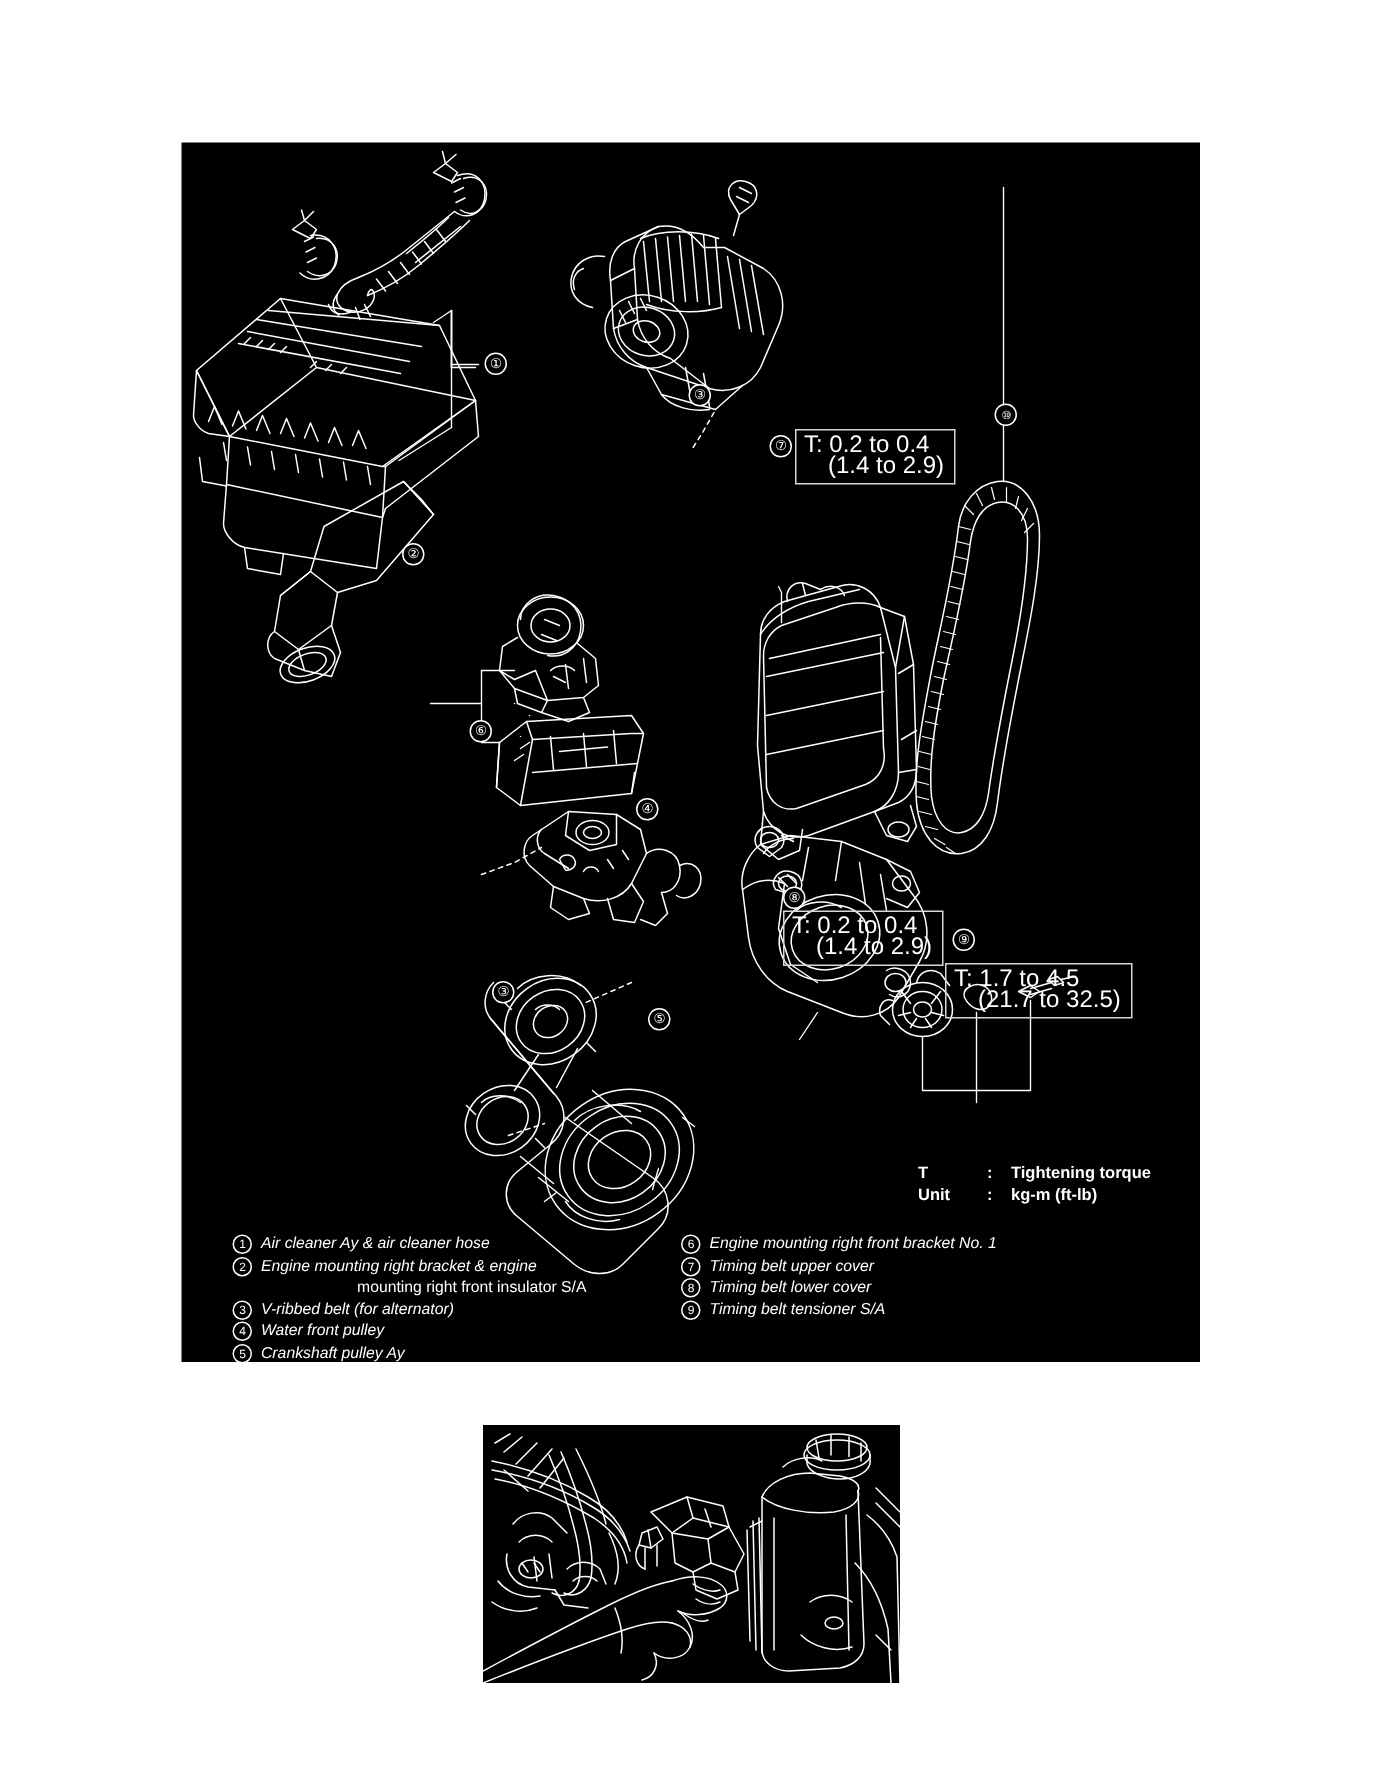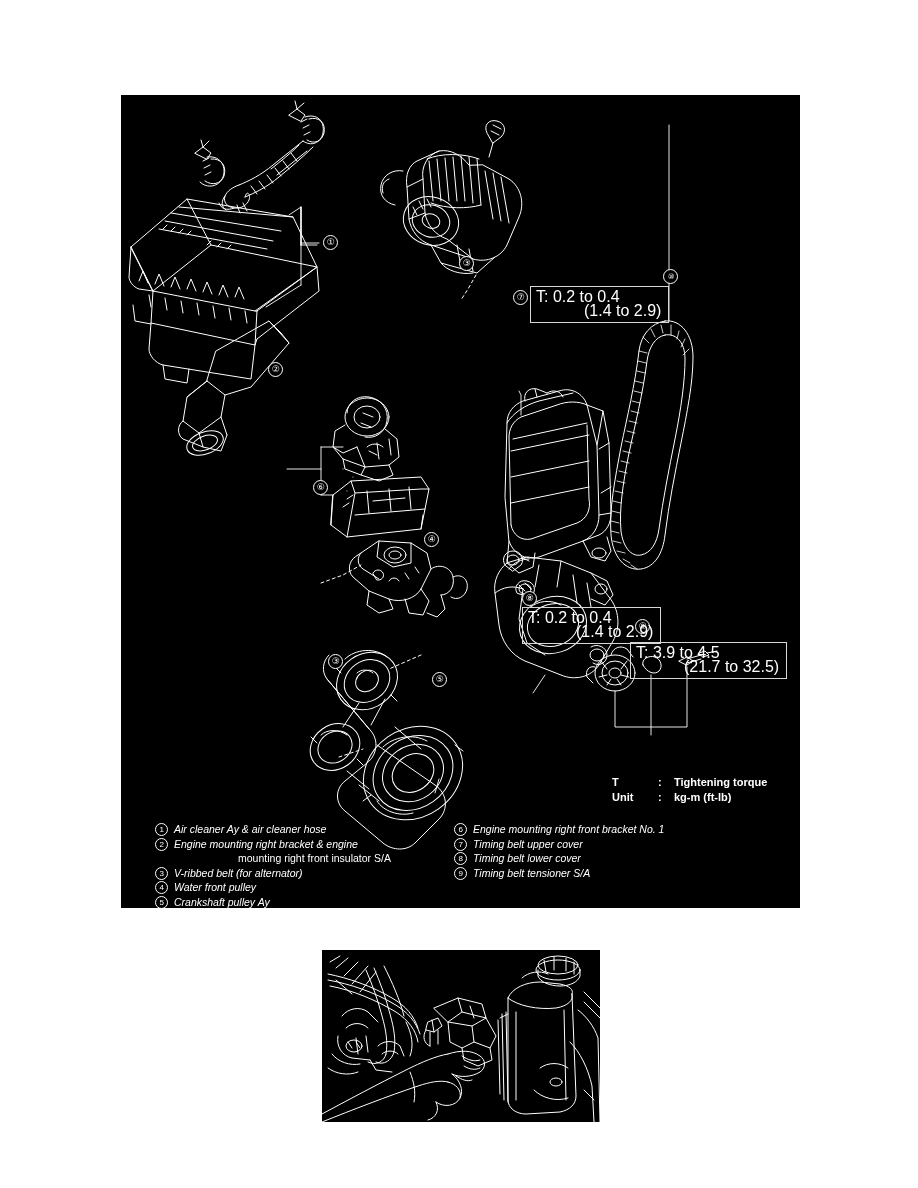--- a/index.html
+++ b/index.html
@@ -25,21 +25,21 @@
     box-sizing:border-box;background:#000;
   }
   .callout.wide{font-size:7.5px;letter-spacing:-1px;}
 
   
   .torque-box{
     position:absolute;border:1.2px solid #d8d8d8;color:#fff;
     font-size:16px;line-height:14px;padding:3px 7px 4px 5px;
     font-family:"Liberation Sans", sans-serif;white-space:nowrap;background:transparent;
   }
-  .torque-box .l2{display:block;padding-left:16px;margin-left:32px;}
+  .torque-box .l2{display:block;padding-left:16px;}
 
   
   .unit-legend{
     position:absolute;color:#fff;font-size:11px;line-height:15px;
     font-weight:bold;font-family:"Liberation Sans", sans-serif;white-space:nowrap;
   }
   .unit-legend .row{display:flex;}
   .unit-legend .k{width:46px;}
   .unit-legend .c{width:16px;}
 
@@ -427,21 +427,21 @@
       <span>T:  0.2 to 0.4</span>
       <span class="l2">(1.4 to 2.9)</span>
     </div>
 
     <div class="torque-box" style="left:401px;top:512px;">
       <span>T: 0.2 to 0.4</span>
       <span class="l2">(1.4 to 2.9)</span>
     </div>
 
     <div class="torque-box" style="left:509px;top:547px;">
-      <span>T: 3.9 to 4.5</span>
+      <span>T: 1.7 to 4.5</span>
       <span class="l2">(21.7 to 32.5)</span>
     </div>
 
     <div class="unit-legend" style="left:491px;top:680px;">
       <div class="row">
         <span class="k">T</span>
         <span class="c">:</span>
         <span>Tightening torque</span>
       </div>
       <div class="row">

